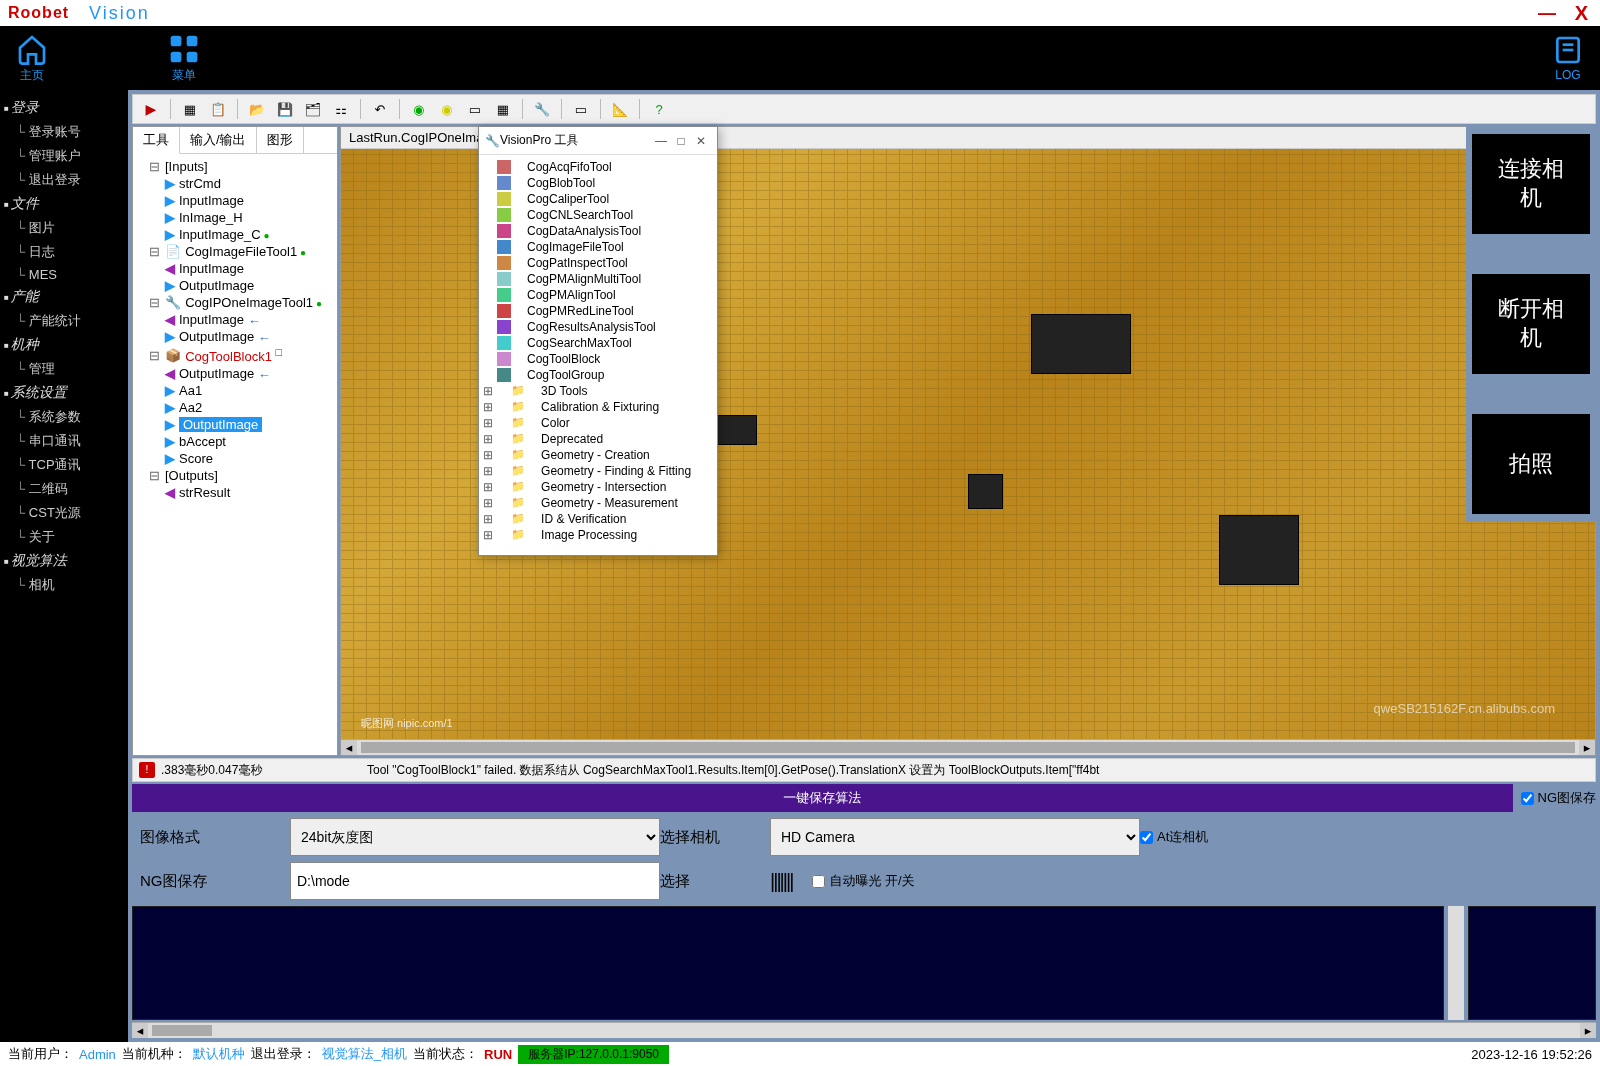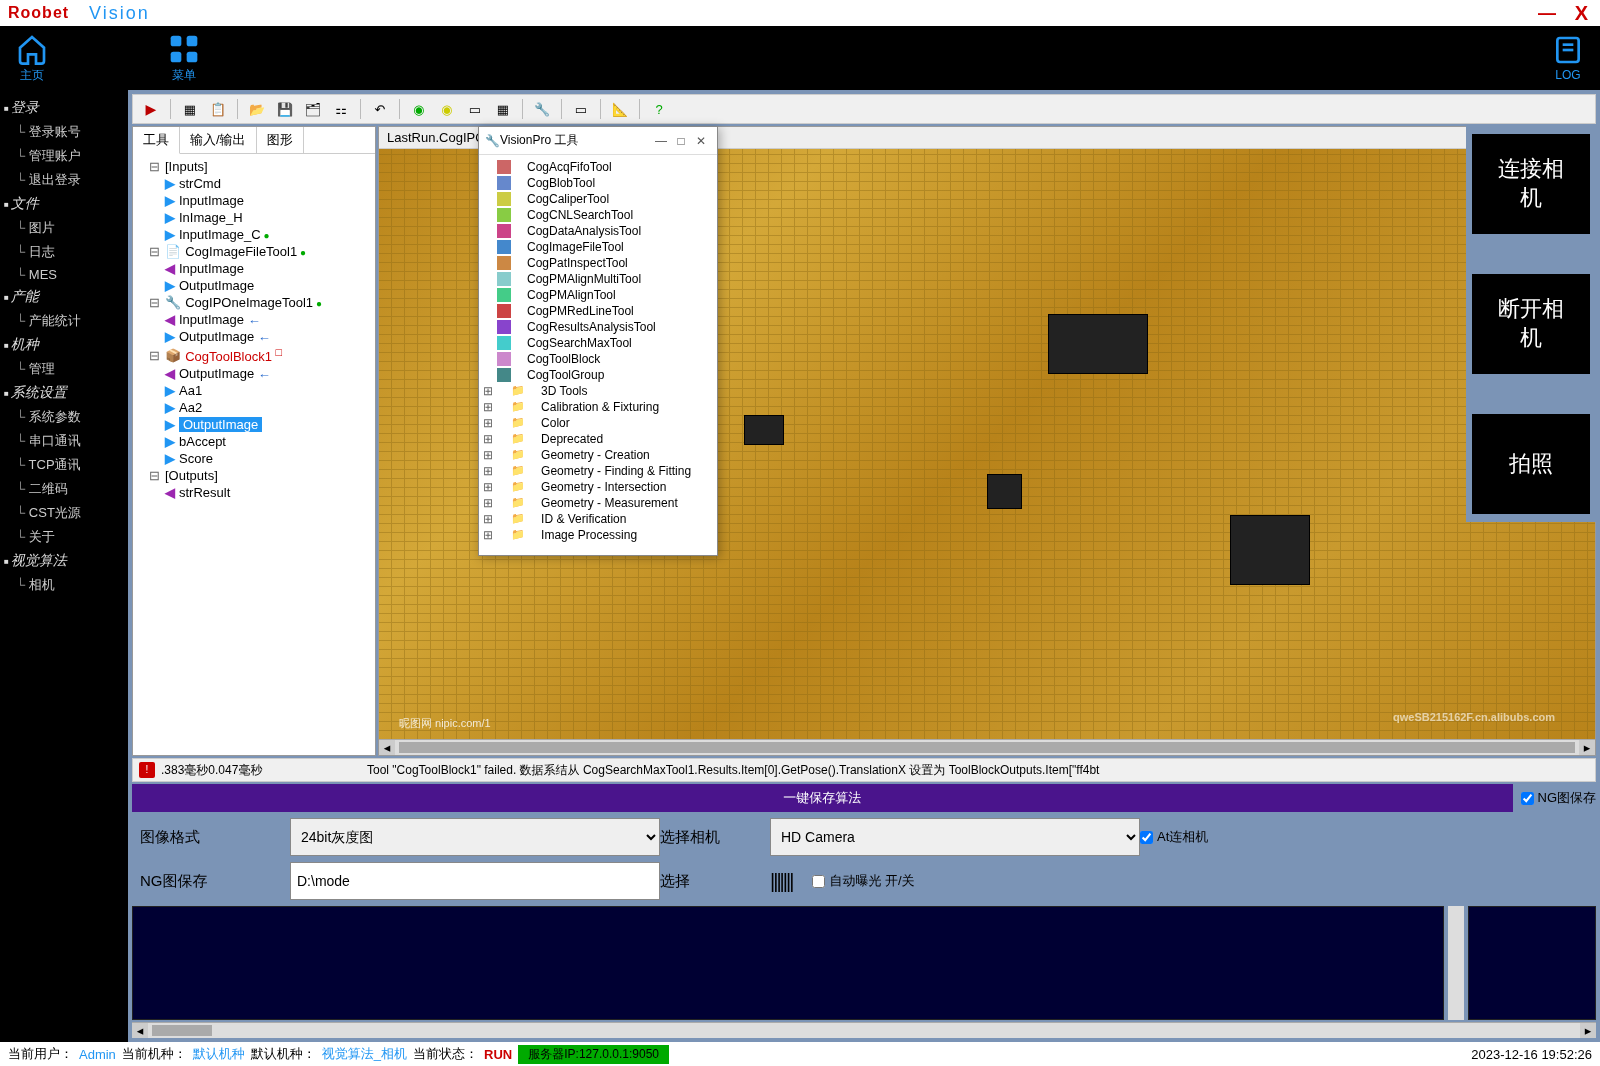--- a/index.html
+++ b/index.html
@@ -30,21 +30,21 @@
 .content { flex: 1; background: #7b94b6; display: flex; flex-direction: column; padding: 4px; gap: 2px; position: relative; }
 
 
 .tb { height: 30px; background: #f0f0f0; display: flex; align-items: center; padding: 0 6px; gap: 4px; border: 1px solid #ccc; }
 .tb-btn { width: 24px; height: 24px; display: flex; align-items: center; justify-content: center; font-size: 13px; cursor: pointer; }
 .tb-sep { width: 1px; height: 20px; background: #bbb; margin: 0 3px; }
 .play { color: #b00; font-size: 14px; }
 
 
 .panels { flex: 1; display: flex; gap: 2px; min-height: 0; }
-.left-panel { width: 244px; background: #fff; display: flex; flex-direction: column; border: 1px solid #999; }
+.left-panel { width: 206px; background: #fff; display: flex; flex-direction: column; border: 1px solid #999; }
 .lp-tabs { display: flex; border-bottom: 1px solid #ccc; font-size: 13px; }
 .lp-tab { padding: 4px 10px; border-right: 1px solid #ccc; cursor: pointer; }
 .lp-tab.active { background: #fff; border-bottom: 1px solid #fff; margin-bottom: -1px; }
 .lp-tree { flex: 1; overflow: auto; padding: 4px; font-size: 13px; }
 .tn { padding: 1px 0; display: flex; align-items: center; gap: 4px; white-space: nowrap; }
 .tn .exp { width: 12px; color: #666; cursor: pointer; }
 .tn .arr-in { color: #2196F3; font-weight: bold; }
 .tn .arr-out { color: #9C27B0; font-weight: bold; }
 .tn-label { cursor: pointer; }
 .ind1 { padding-left: 12px; }
@@ -55,21 +55,21 @@
 
 
 .img-panel { flex: 1; display: flex; flex-direction: column; background: #fff; border: 1px solid #999; min-width: 0; }
 .img-title { padding: 3px 8px; background: #eee; border-bottom: 1px solid #ccc; font-size: 13px; }
 .img-area { flex: 1; background: linear-gradient(135deg, #b8831a 0%, #d4a838 25%, #b8831a 50%, #c99a2e 75%, #b8831a 100%); position: relative; overflow: hidden; }
 .pcb-traces { position: absolute; inset: 0; opacity: 0.4; background-image:
   repeating-linear-gradient(0deg, transparent 0 8px, #8b6914 8px 9px),
   repeating-linear-gradient(90deg, transparent 0 12px, #8b6914 12px 13px); }
 .chip { position: absolute; background: #222; border: 1px solid #000; }
 .img-wm { position: absolute; bottom: 8px; left: 20px; color: #fff; font-size: 11px; opacity: 0.8; }
-.img-wm2 { position: absolute; bottom: 16px; right: 40px; color: #fff; font-size: 11px; opacity: 0.6; font-weight: bold; }
+.img-wm2 { position: absolute; bottom: 23px; right: 40px; color: #fff; font-size: 13px; opacity: 0.6; }
 .hscroll { height: 16px; background: #ddd; border-top: 1px solid #aaa; position: relative; }
 .hscroll .thumb { position: absolute; left: 20px; right: 20px; top: 2px; bottom: 2px; background: #aaa; }
 .hscroll .lbtn { position: absolute; left: 0; width: 16px; top:0; bottom:0; background:#ccc; text-align:center; }
 .hscroll .rbtn { position: absolute; right: 0; width: 16px; top:0; bottom:0; background:#ccc; text-align:center; }
 
 
 .float-win { position: absolute; left: 350px; top: 36px; width: 240px; height: 430px; background: #fff; border: 1px solid #888; box-shadow: 2px 2px 10px rgba(0,0,0,0.3); z-index: 100; display:flex; flex-direction:column; }
 .fw-title { height: 28px; display: flex; align-items: center; padding: 0 6px; font-size: 12px; border-bottom: 1px solid #ddd; }
 .fw-title .ttl { flex: 1; }
 .fw-title .wbtn { width: 20px; text-align: center; cursor: pointer; color: #555; }
@@ -478,20 +478,20 @@
         <div class="big-btn" style="white-space: pre-line;">拍照</div>
       </div>
   </div>
 </div>
 
 <div class="footer">
   <span class="k">当前用户：</span>
     <span class="v-blue">Admin</span>
   <span class="k">当前机种：</span>
     <span class="v-blue">默认机种</span>
-  <span class="k">默认机种：</span>
+  <span class="k">退出登录：</span>
     <span class="v-blue">视觉算法_相机</span>
   <span class="k">当前状态：</span>
     <span class="v-red">RUN</span>
   <span class="srv">服务器IP:127.0.0.1:9050</span>
   <span class="sp"></span>
   <span>2023-12-16 19:52:26</span>
 </div>
 
 </body></html>

